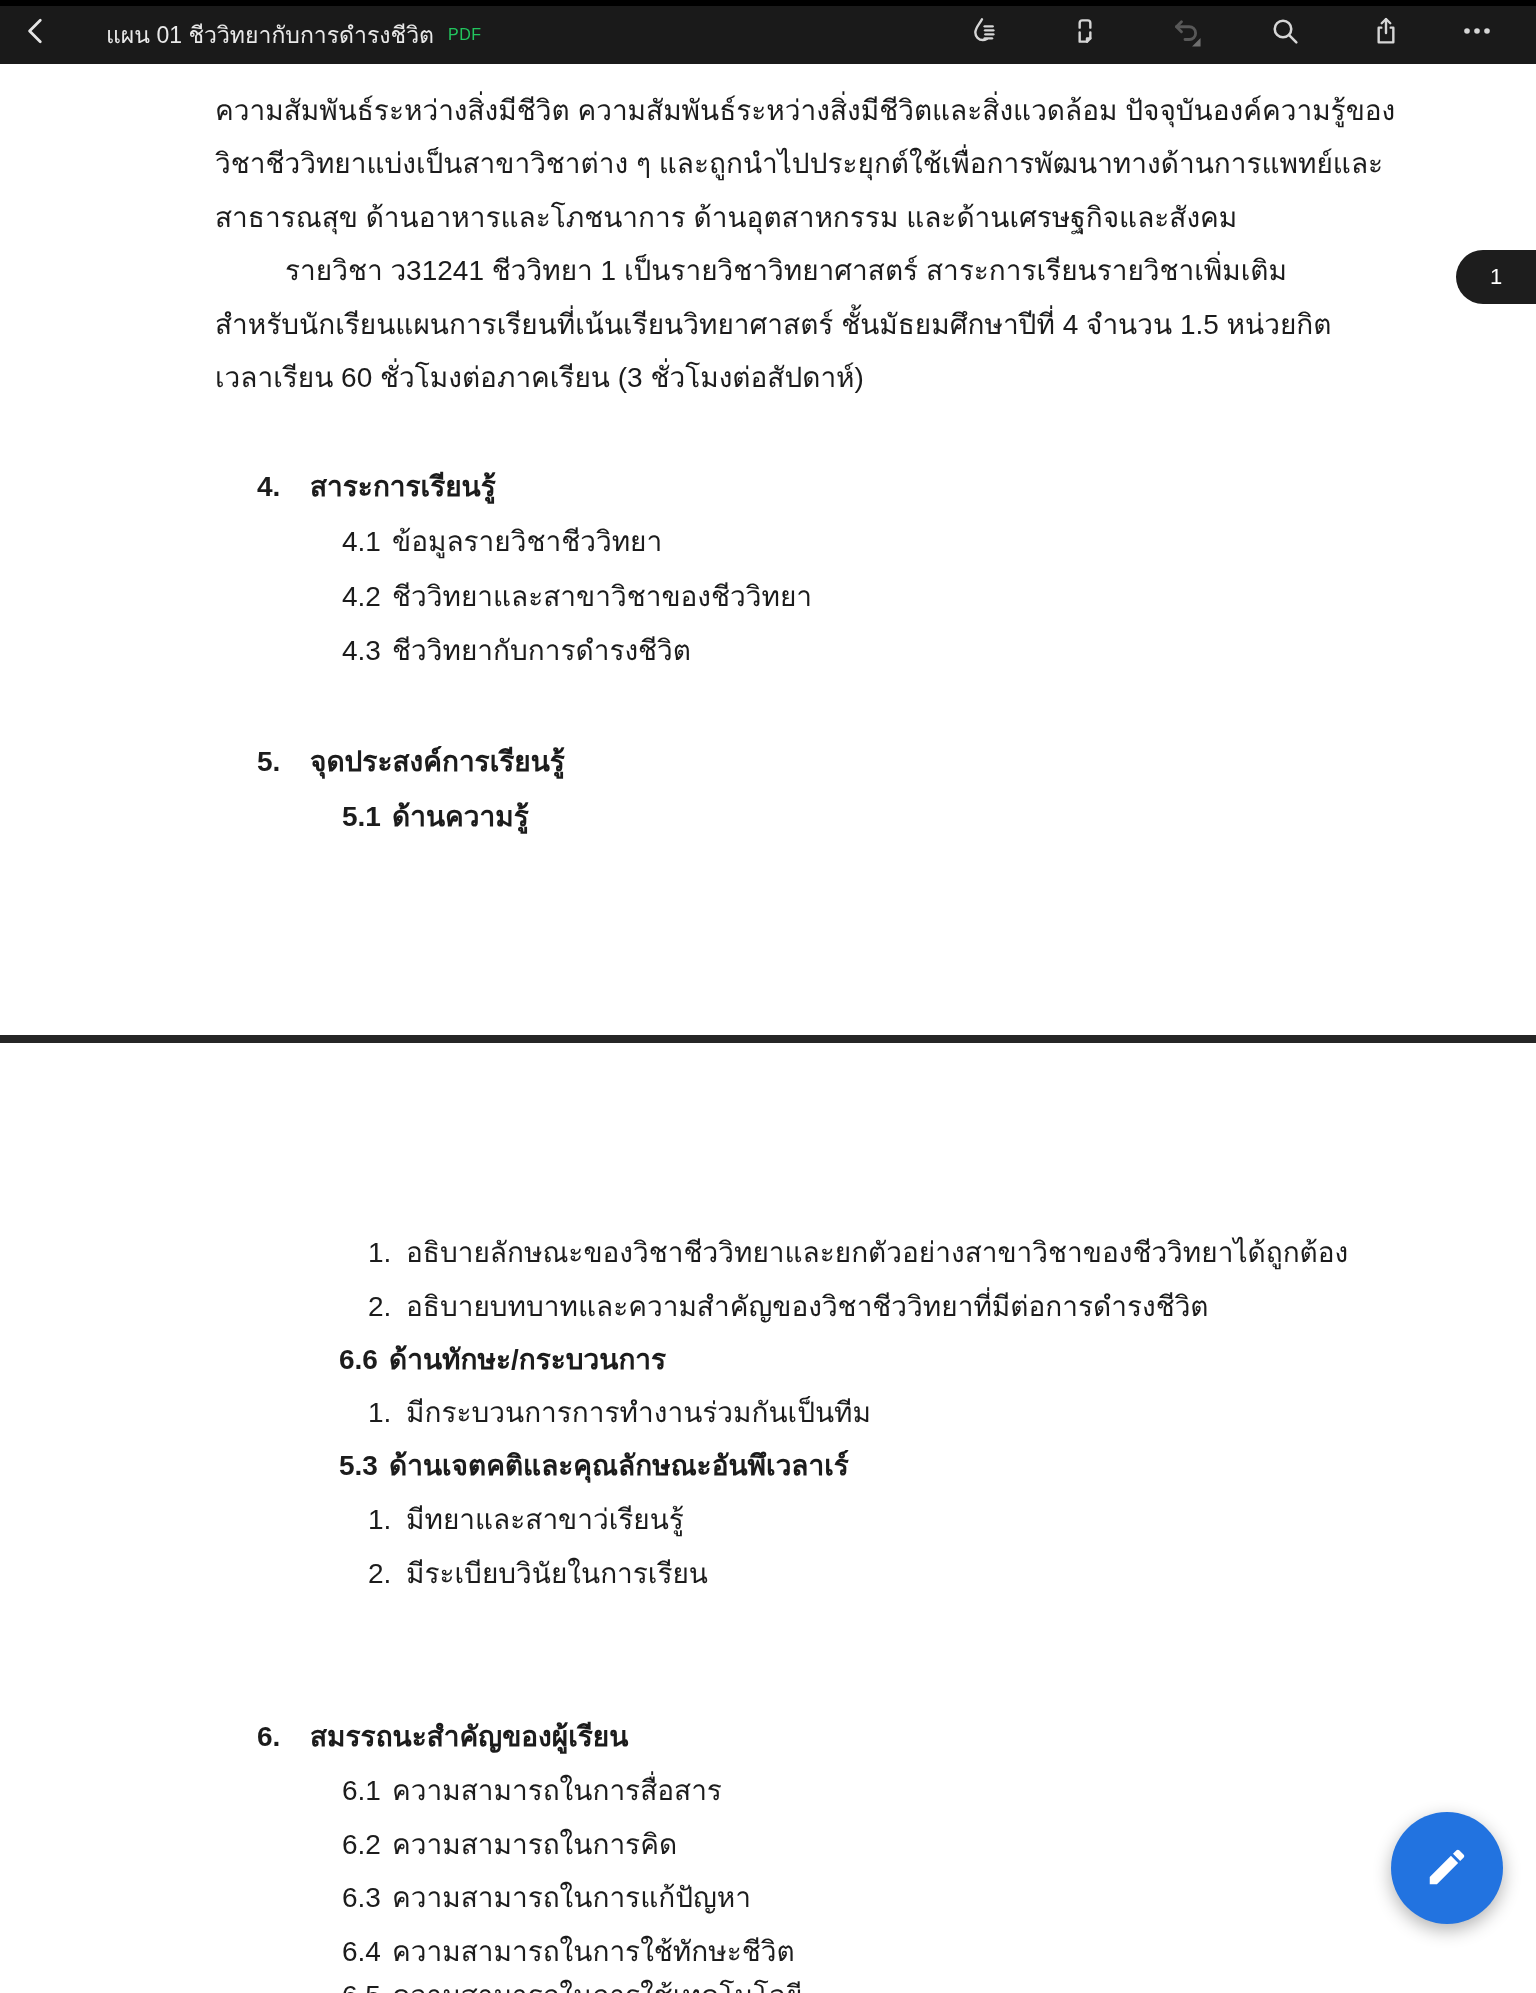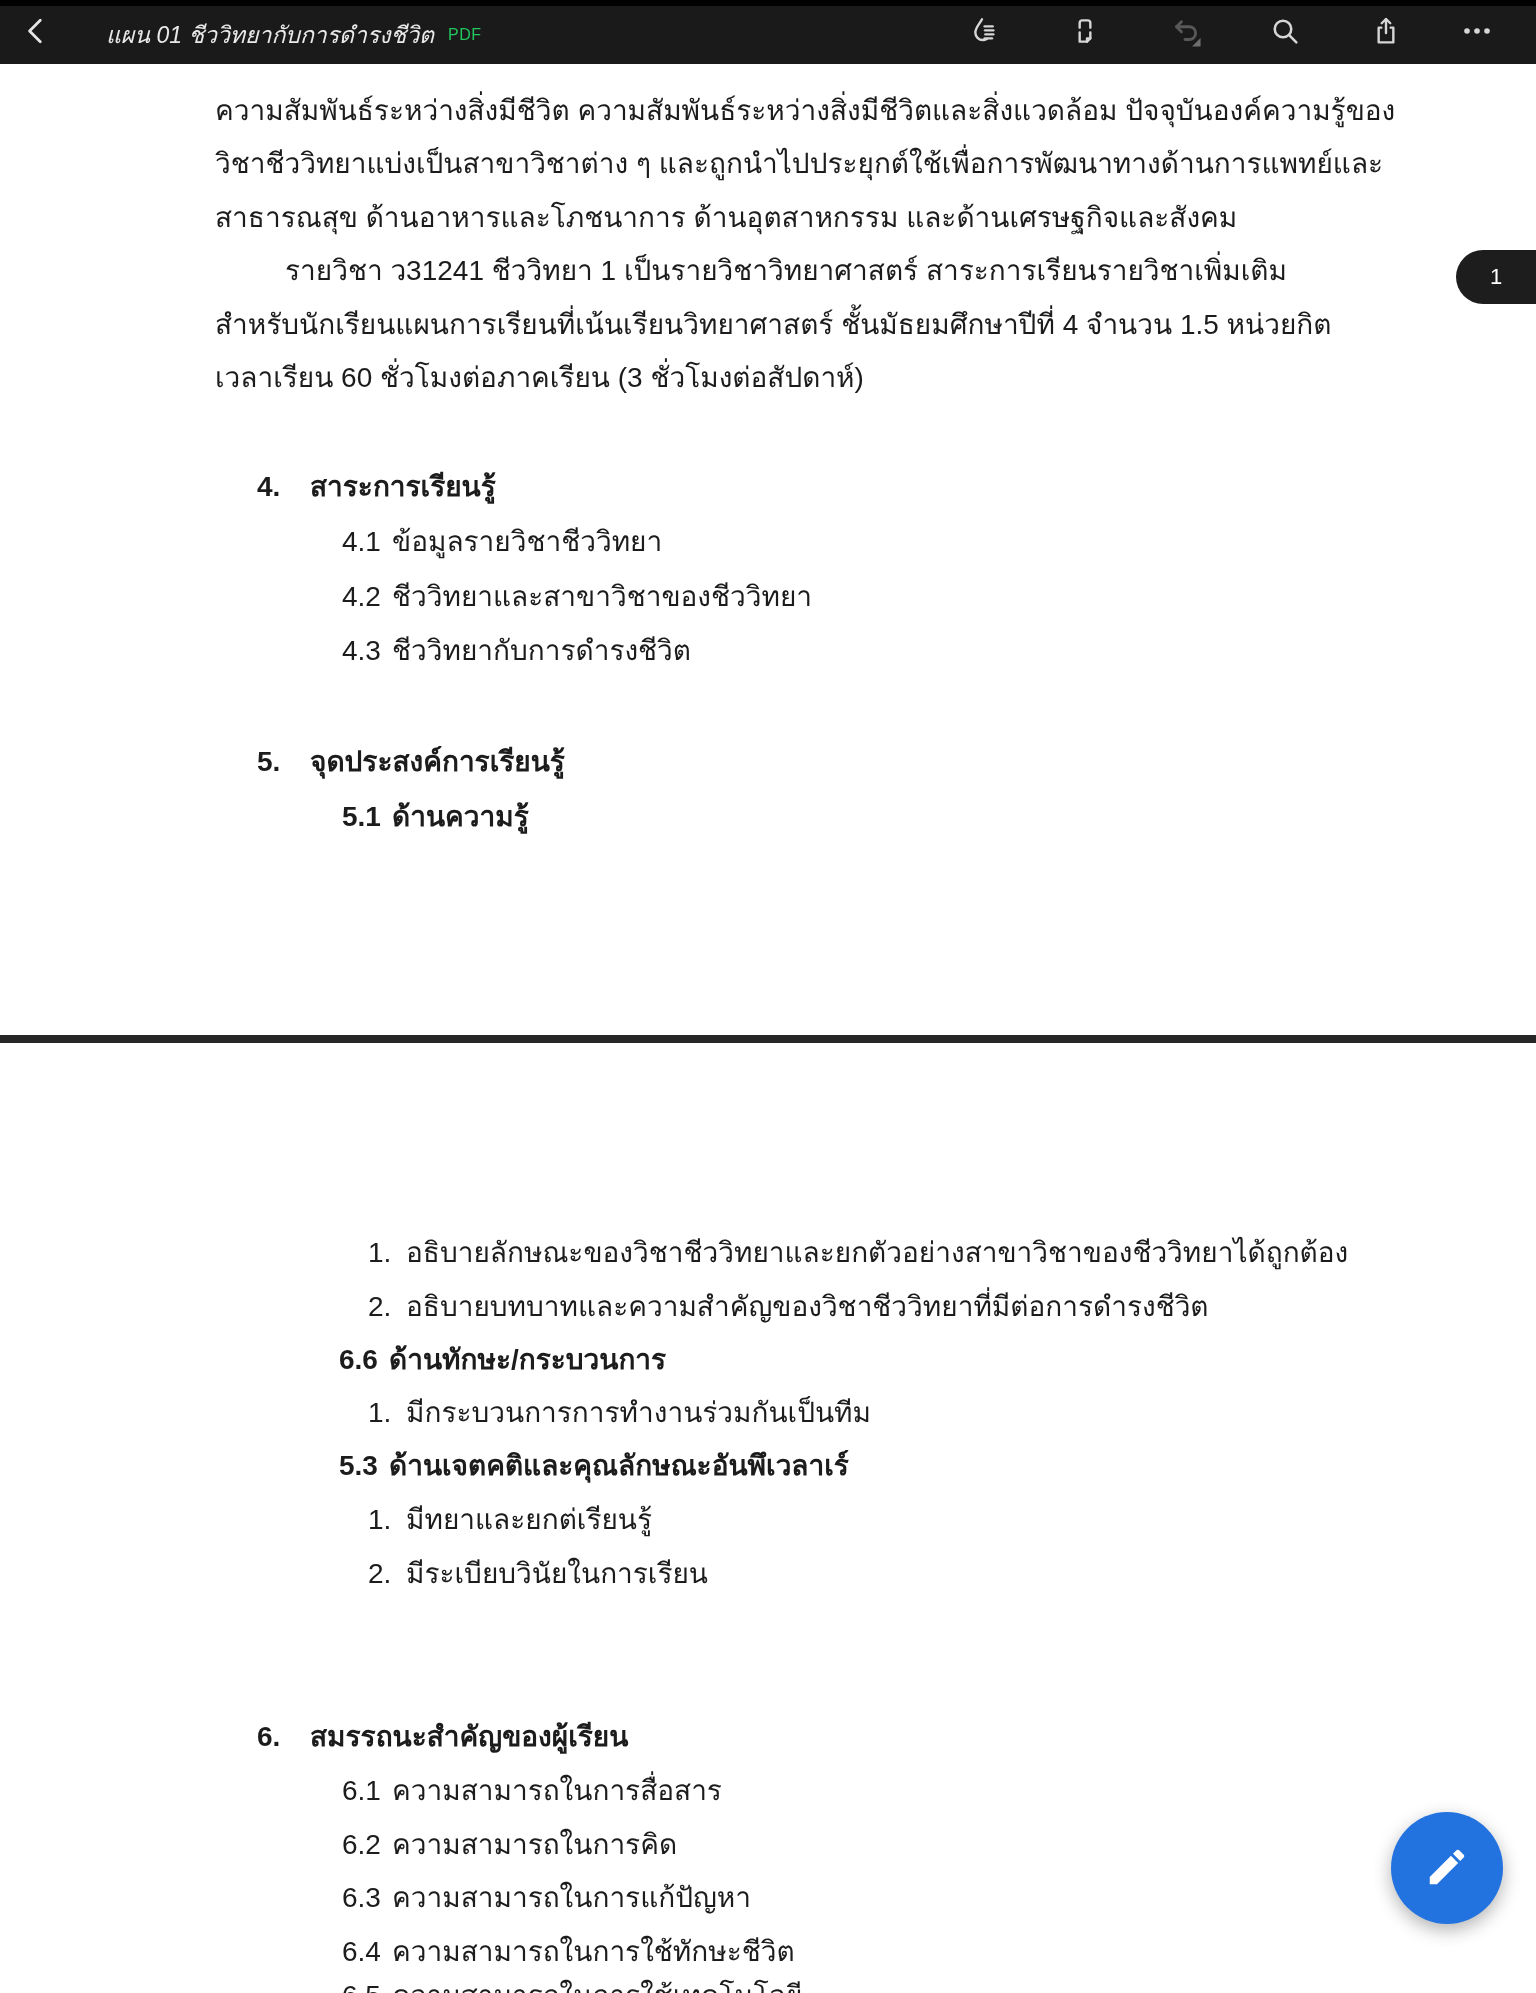--- a/index.html
+++ b/index.html
@@ -4,21 +4,21 @@
 <style>
   html,body{margin:0;padding:0;background:#e9e9e9;}
   .screen{position:relative;width:1536px;height:1993px;overflow:hidden;background:#ffffff;
           font-family:"Liberation Sans","DejaVu Sans",sans-serif;}
   
   .toolbar{position:absolute;left:0;top:0;width:1536px;height:64px;background:#1a1a1a;}
   .toolbar::before{content:"";position:absolute;left:0;top:0;width:100%;height:6px;background:#000;}
   .icon-btn{position:absolute;top:8px;width:48px;height:48px;border:none;background:transparent;
             display:flex;align-items:center;justify-content:center;padding:0;cursor:pointer;}
   .title-wrap{position:absolute;left:106px;top:6px;height:58px;display:flex;align-items:center;gap:14px;}
-  .doc-title{color:#e9e9e9;font-size:23px;white-space:nowrap;font-style:italic;}
+  .doc-title{color:#e9e9e9;font-size:23px;white-space:nowrap;}
   .doc-type{color:#22c55e;font-size:16px;letter-spacing:.5px;}
   
   .page{position:absolute;left:0;width:1536px;background:#ffffff;}
   .page1{top:64px;height:1152px;}
   .page-gap{position:absolute;left:0;top:1035px;width:1536px;height:8px;background:#262626;}
   .page2{top:1043px;height:950px;}
   .tl{position:absolute;font-size:28px;line-height:54px;white-space:nowrap;color:#1c1c1c;}
   .b{font-weight:700;}
   .nh{display:inline-block;min-width:53px;}   
   .ns{display:inline-block;min-width:50px;margin-left:44px;}   
@@ -162,21 +162,21 @@
       <span class="ns">6.6</span><span>ด้านทักษะ/กระบวนการ</span>
     </div>
     <div class="tl" style="top:343px;left:368px">
       <span class="nl">1.</span><span>มีกระบวนการการทำงานร่วมกันเป็นทีม</span>
     </div>
 
     <div class="tl b" style="top:396px;left:295px">
       <span class="ns">5.3</span><span>ด้านเจตคติและคุณลักษณะอันพึเวลาเร์</span>
     </div>
     <div class="tl" style="top:450px;left:368px">
-      <span class="nl">1.</span><span>มีทยาและยกต่เรียนรู้</span>
+      <span class="nl">1.</span><span>มีทยาและสาขาว่เรียนรู้</span>
     </div>
     <div class="tl" style="top:504px;left:368px">
       <span class="nl">2.</span><span>มีระเบียบวินัยในการเรียน</span>
     </div>
 
     <div class="tl b" style="top:667px;left:257px">
       <span class="nh">6.</span><span>สมรรถนะสำคัญของผู้เรียน</span>
     </div>
     <div class="tl" style="top:721px;left:298px">
       <span class="ns">6.1</span><span>ความสามารถในการสื่อสาร</span>

